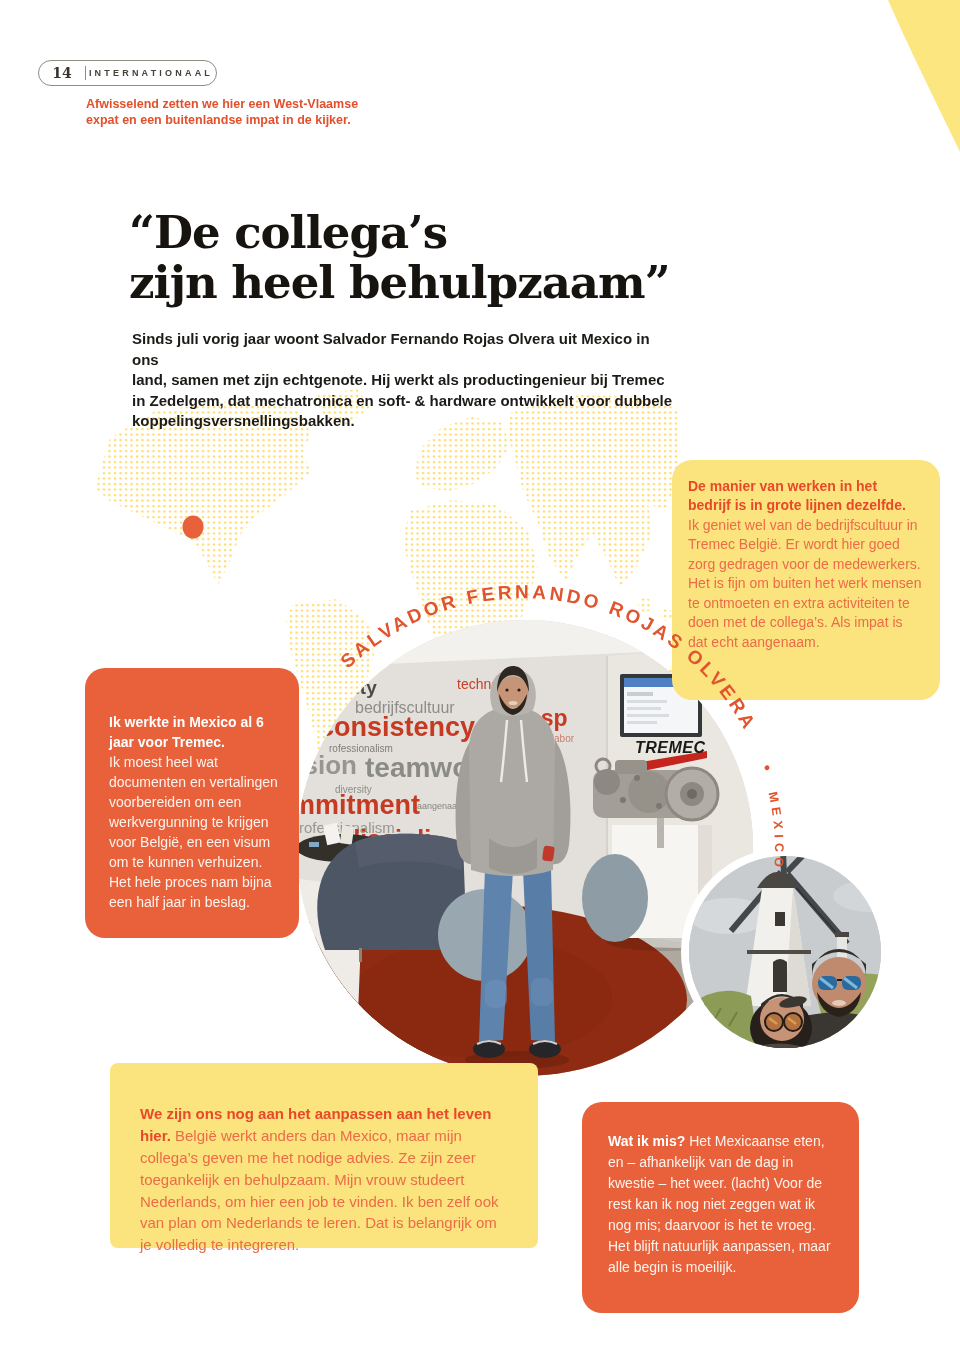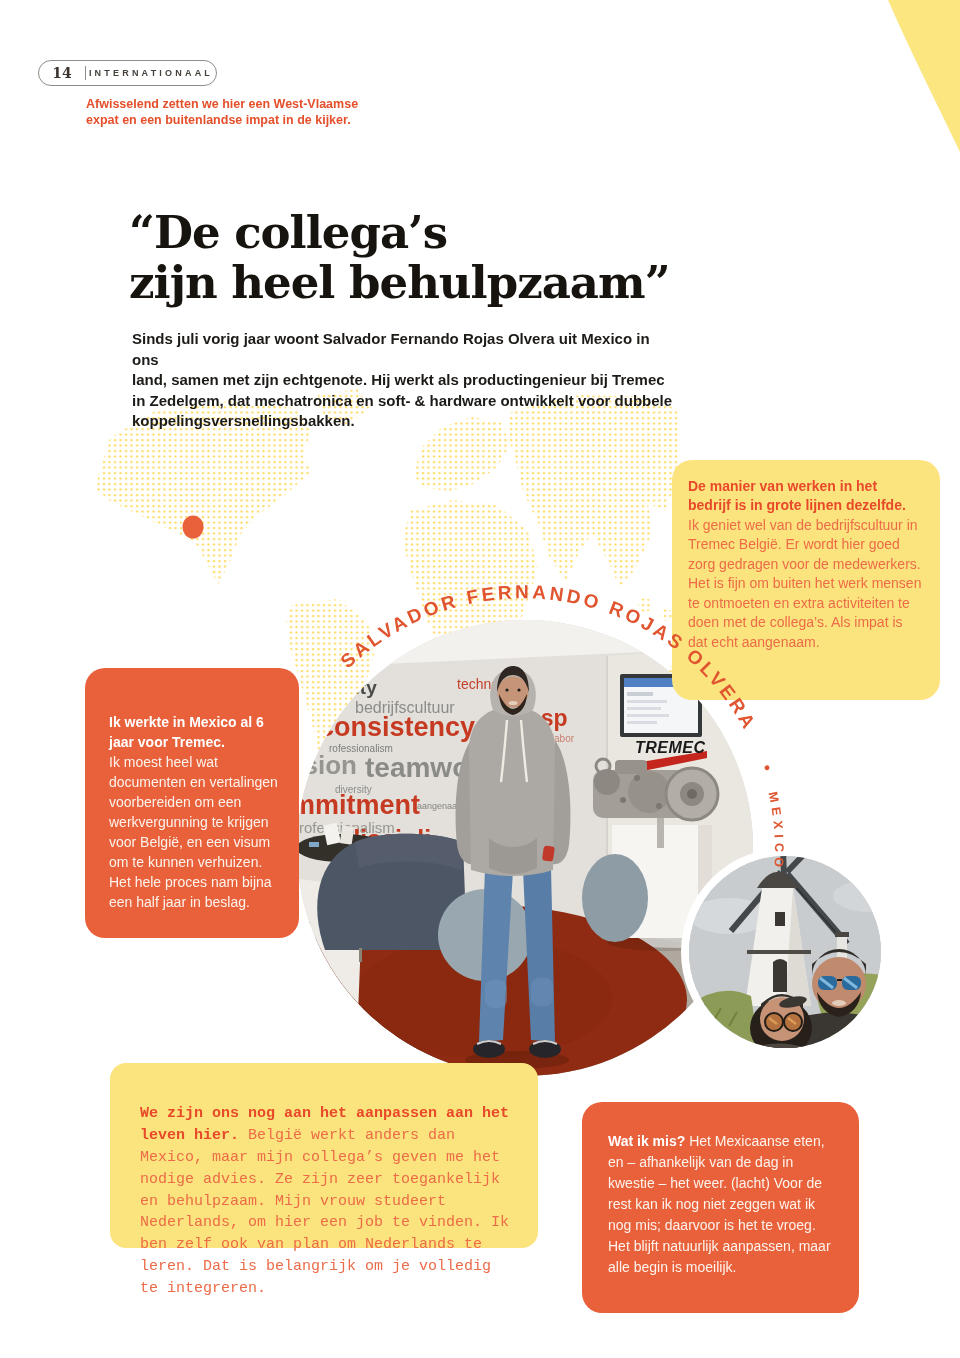--- a/index.html
+++ b/index.html
@@ -34,21 +34,21 @@
   .map { position:absolute; left:80px; top:383px; width:600px; height:400px; z-index:1; }
   
   .box { position:absolute; border-radius:20px; }
   .box-yellow { background:#FBE47D; color:#EC6B48; }
   .box-orange { background:#E8613B; color:#FDF3ED; }
   .lead-block { display:block; font-weight:bold; }
   .box-yellow .lead-block, .box-yellow .lead-inline { color:#E8492A; font-weight:bold; }
   .box-orange .lead-block, .box-orange .lead-inline { color:#FFFFFF; font-weight:bold; }
   .box-work    { left:672px; top:452px; width:268px; height:240px; padding:17px 18px 0 16px; font-size:14px; line-height:1.39; z-index:4;margin-top:8px; }
   .box-permit  { left:85px;  top:668px; width:214px; height:270px; padding:44px 14px 0 24px; font-size:14px; line-height:1.43; z-index:4; }
-  .box-adapt   { left:110px; top:1063px; width:428px; height:185px; padding:40px 26px 0 30px; font-size:15px; line-height:1.46; border-radius:16px; z-index:4;font-family:Liberation Mono, monospace; }
+  .box-adapt   { left:110px; top:1063px; width:428px; height:185px; padding:40px 26px 0 30px; font-size:15px; line-height:1.46; border-radius:8px; z-index:4; }
   .box-miss    { left:582px; top:1102px; width:277px; height:211px; padding:29px 20px 0 26px; font-size:14px; line-height:1.5; z-index:4; }
   
   .photo-circle {
     position:absolute; left:297px; top:620px; width:456px; height:456px;
     border-radius:50%; overflow:hidden; background:#E3E0DB; z-index:3;
   }
   .photo-circle svg { position:absolute; left:0; top:0; }
   .scene-bg { z-index:1; }
   .scene-fg { z-index:3; }
   .wc { position:absolute; z-index:2; white-space:nowrap; line-height:1;text-align:center; }

